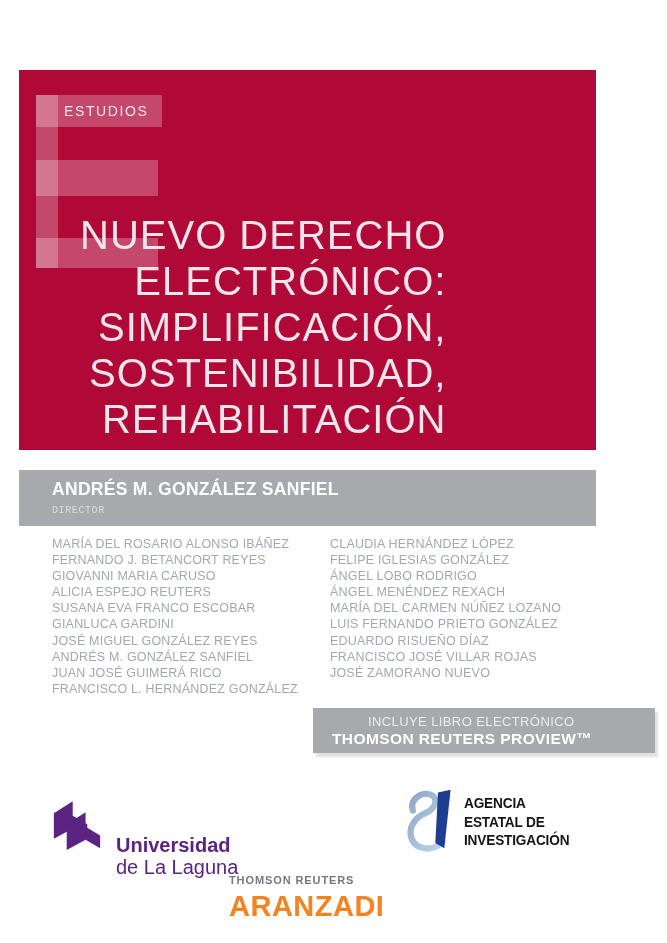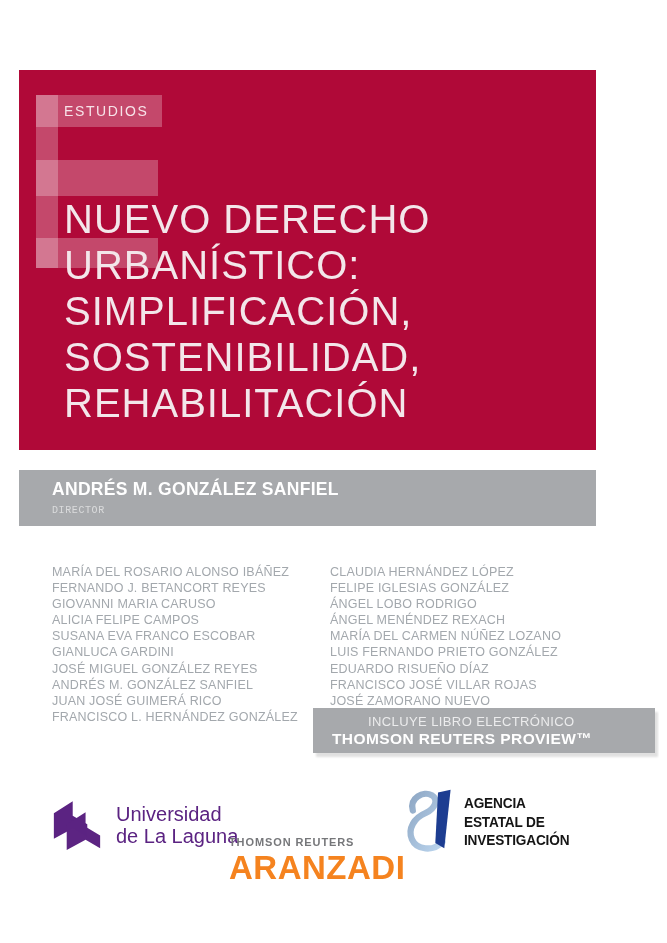--- a/index.html
+++ b/index.html
@@ -7,85 +7,85 @@
   .cover{position:relative;width:659px;height:943px;background:#ffffff;overflow:hidden;}
 
   
   .red-panel{position:absolute;left:19px;top:70px;width:577px;height:380px;background:#b00938;}
   .e-part{position:absolute;background:rgba(255,255,255,0.26);}
   .e-arm-top{left:17px;top:25px;width:126px;height:32px;}
   .e-stem{left:17px;top:25px;width:22px;height:173px;}
   .e-arm-mid{left:17px;top:90px;width:122px;height:36px;}
   .e-arm-bottom{left:17px;top:168px;width:122px;height:30px;}
   .series-label{position:absolute;left:45px;top:33px;font-size:14px;letter-spacing:1.6px;color:#f7e3e9;font-weight:400;}
-  .book-title{position:absolute;left:45px;top:126px;margin:0;font-size:40px;line-height:46px;font-weight:300;letter-spacing:1px;color:#f3e6ea;}
+  .book-title{position:absolute;left:45px;top:126px;margin:16px;font-size:40px;line-height:46px;font-weight:300;letter-spacing:1px;color:#f3e6ea;text-align:right;}
 
   
   .director-bar{position:absolute;left:19px;top:470px;width:577px;height:56px;background:#a7a9ac;box-sizing:border-box;padding:9px 0 0 33px;}
   .director-name{font-size:17.5px;font-weight:700;color:#ffffff;letter-spacing:0.3px;line-height:21px;}
   .director-role{font-size:10px;color:rgba(255,255,255,0.58);letter-spacing:0.6px;line-height:19px;margin-top:1px;font-family:Liberation Mono, monospace;}
 
   
-  .authors{position:absolute;left:52px;top:536px;width:560px;display:flex;margin-top:28px;}
+  .authors{position:absolute;left:52px;top:536px;width:560px;display:flex;}
   .authors ul{margin:0;padding:0;list-style:none;}
   .authors .col-left{width:278px;}
   .authors li{font-size:12.5px;line-height:16.1px;color:#a3a8ad;letter-spacing:0.2px;white-space:nowrap;}
 
   
   .proview-badge{position:absolute;left:313px;top:708px;width:342px;height:45px;background:#a7a9ac;box-sizing:border-box;padding:6px 0 0 19px;box-shadow:3px 4px 2px rgba(0,0,0,0.12);}
   .badge-line1{font-size:13px;color:rgba(255,255,255,0.78);letter-spacing:0.4px;line-height:16px;margin-left:36px;}
   .badge-line2{font-size:15.5px;font-weight:700;color:#ffffff;letter-spacing:0.4px;line-height:18px;}
 
   
   .ull-logo{position:absolute;left:53px;top:801px;display:flex;align-items:flex-start;}
   .ull-text{margin-left:15px;padding-top:2px;color:#5b2382;}
-  .ull-line1{font-size:20px;font-weight:400;line-height:22px;}
+  .ull-line1{font-size:20px;font-weight:700;line-height:22px;margin-top:31px;}
   .ull-line2{font-size:20px;font-weight:400;line-height:22px;}
 
   .aei-logo{position:absolute;left:402px;top:787px;display:flex;align-items:flex-start;}
   .aei-text{margin-left:8px;padding-top:7px;color:#151515;transform:scaleX(0.88);transform-origin:left top;}
   .aei-text div{font-size:15.5px;font-weight:700;line-height:18.5px;letter-spacing:-0.2px;white-space:nowrap;}
 
-  .publisher{position:absolute;left:229px;top:836px;}
+  .publisher{position:absolute;left:229px;top:874px;}
   .publisher-brand{font-size:11px;font-weight:700;letter-spacing:0.9px;color:#76777a;line-height:13px;}
-  .publisher-imprint{font-size:33px;font-weight:700;color:#f5831f;line-height:36px;letter-spacing:0.5px;margin-top:1px;}
+  .publisher-imprint{font-size:29px;font-weight:700;color:#f5831f;line-height:36px;letter-spacing:0.5px;margin-top:1px;}
 </style>
 </head>
 <body>
 
 <div class="cover">
 
   <div class="red-panel">
     <div class="series-e">
       <div class="e-part e-arm-top"></div>
       <div class="e-part e-stem"></div>
       <div class="e-part e-arm-mid"></div>
       <div class="e-part e-arm-bottom"></div>
     </div>
     <div class="series-label">ESTUDIOS</div>
     <h1 class="book-title">
       <div>NUEVO DERECHO</div>
-      <div>URBANÍSTICO:</div>
+      <div>ELECTRÓNICO:</div>
       <div>SIMPLIFICACIÓN,</div>
       <div>SOSTENIBILIDAD,</div>
       <div>REHABILITACIÓN</div>
     </h1>
   </div>
 
   <div class="director-bar">
     <div class="director-name">ANDRÉS M. GONZÁLEZ SANFIEL</div>
     <div class="director-role">DIRECTOR</div>
   </div>
 
   <div class="authors">
     <ul class="col-left">
       <li>MARÍA DEL ROSARIO ALONSO IBÁÑEZ</li>
       <li>FERNANDO J. BETANCORT REYES</li>
       <li>GIOVANNI MARIA CARUSO</li>
-      <li>ALICIA FELIPE CAMPOS</li>
+      <li>ALICIA ESPEJO REUTERS</li>
       <li>SUSANA EVA FRANCO ESCOBAR</li>
       <li>GIANLUCA GARDINI</li>
       <li>JOSÉ MIGUEL GONZÁLEZ REYES</li>
       <li>ANDRÉS M. GONZÁLEZ SANFIEL</li>
       <li>JUAN JOSÉ GUIMERÁ RICO</li>
       <li>FRANCISCO L. HERNÁNDEZ GONZÁLEZ</li>
     </ul>
     <ul class="col-right">
       <li>CLAUDIA HERNÁNDEZ LÓPEZ</li>
       <li>FELIPE IGLESIAS GONZÁLEZ</li>

